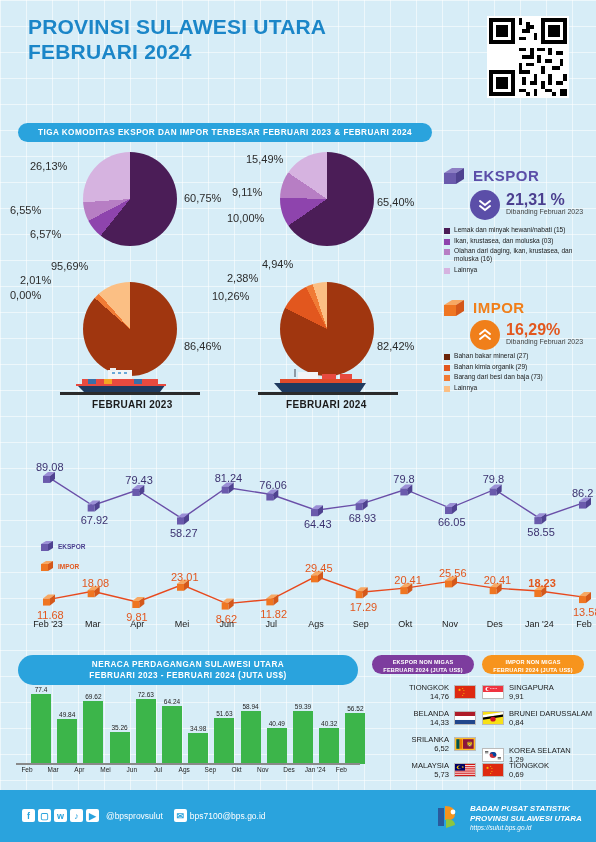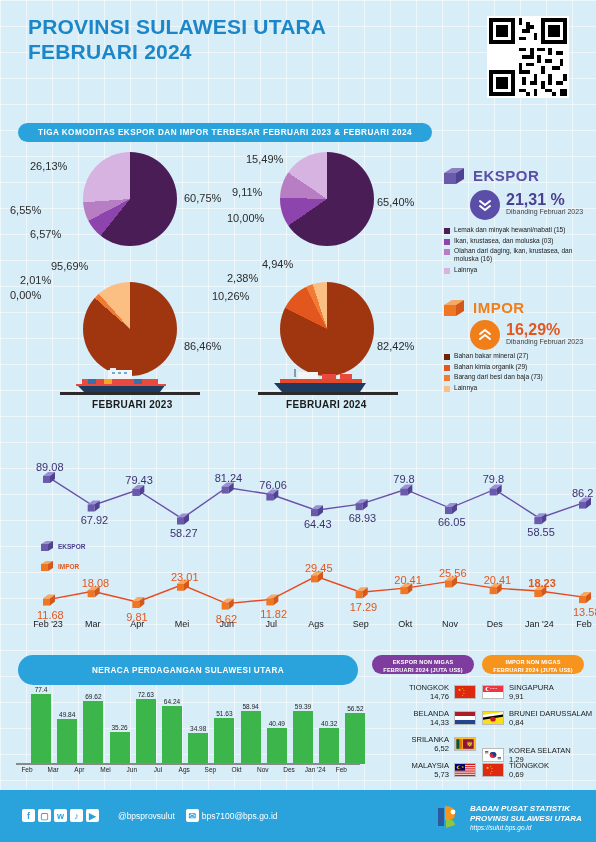--- a/index.html
+++ b/index.html
@@ -463,20 +463,21 @@
       <div class="axisMonth" style="left: 383.333px; top: 619px; width: 44px;">Okt</div>
       <div class="axisMonth" style="left: 428px; top: 619px; width: 44px;">Nov</div>
       <div class="axisMonth" style="left: 472.667px; top: 619px; width: 44px;">Des</div>
       <div class="axisMonth" style="left: 517.333px; top: 619px; width: 44px;">Jan '24</div>
       <div class="axisMonth" style="left: 562px; top: 619px; width: 44px;">Feb</div>
     </div>
 
   <div class="pill" id="pill3">
     <div>
       <div>NERACA PERDAGANGAN SULAWESI UTARA</div>
+      <div>FEBRUARI 2023 - FEBRUARI 2024 (JUTA US$)</div>
     </div>
   </div>
   <div id="barChart">
       <div class="bar" style="left: 17px; height: 69.66px; background: rgb(60, 181, 74);"></div>
       <div class="barLbl" style="left: 10px; bottom: 70.66px; position: absolute;">77.4</div>
       <div class="bar" style="left: 43.2px; height: 44.856px; background: rgb(60, 181, 74);"></div>
       <div class="barLbl" style="left: 36.2px; bottom: 45.856px; position: absolute;">49.84</div>
       <div class="bar" style="left: 69.4px; height: 62.658px; background: rgb(60, 181, 74);"></div>
       <div class="barLbl" style="left: 62.4px; bottom: 63.658px; position: absolute;">69.62</div>
       <div class="bar" style="left: 95.6px; height: 31.734px; background: rgb(60, 181, 74);"></div>
@@ -642,21 +643,21 @@
       </div>
     </div>
 
   <div id="footer">
     <div style="position:absolute; left:22px; top:19px; display:flex; align-items:center; gap:3px;">
       <span class="sicon">f</span>
       <span class="sicon">▢</span>
       <span class="sicon">w</span>
       <span class="sicon">♪</span>
       <span class="sicon">▶</span>
-      <span class="fTxt" style="margin-left:16px;">@bpsprovsulut</span>
+      <span class="fTxt" style="margin-left:4px;">@bpsprovsulut</span>
       <span class="sicon" style="margin-left:8px;">✉</span>
       <span class="fTxt">bps7100@bps.go.id</span>
     </div>
     <svg style="position:absolute;left:434px;top:14px;" width="30" height="26" viewBox="0 0 30 26">
       <path d="M4 4 h6 v18 h-6 z" fill="#2a5a9c"></path>
       <path d="M11 2 q10 0 10 8 q0 6 -7 6 h-3 z" fill="#f7941d"></path>
       <path d="M12 15 q9 0 9 6 l-9 3 z" fill="#8dc63f"></path>
       <circle cx="19" cy="8" r="2.4" fill="#fff"></circle>
     </svg>
     <div style="position:absolute; left:470px; top:14px;">

